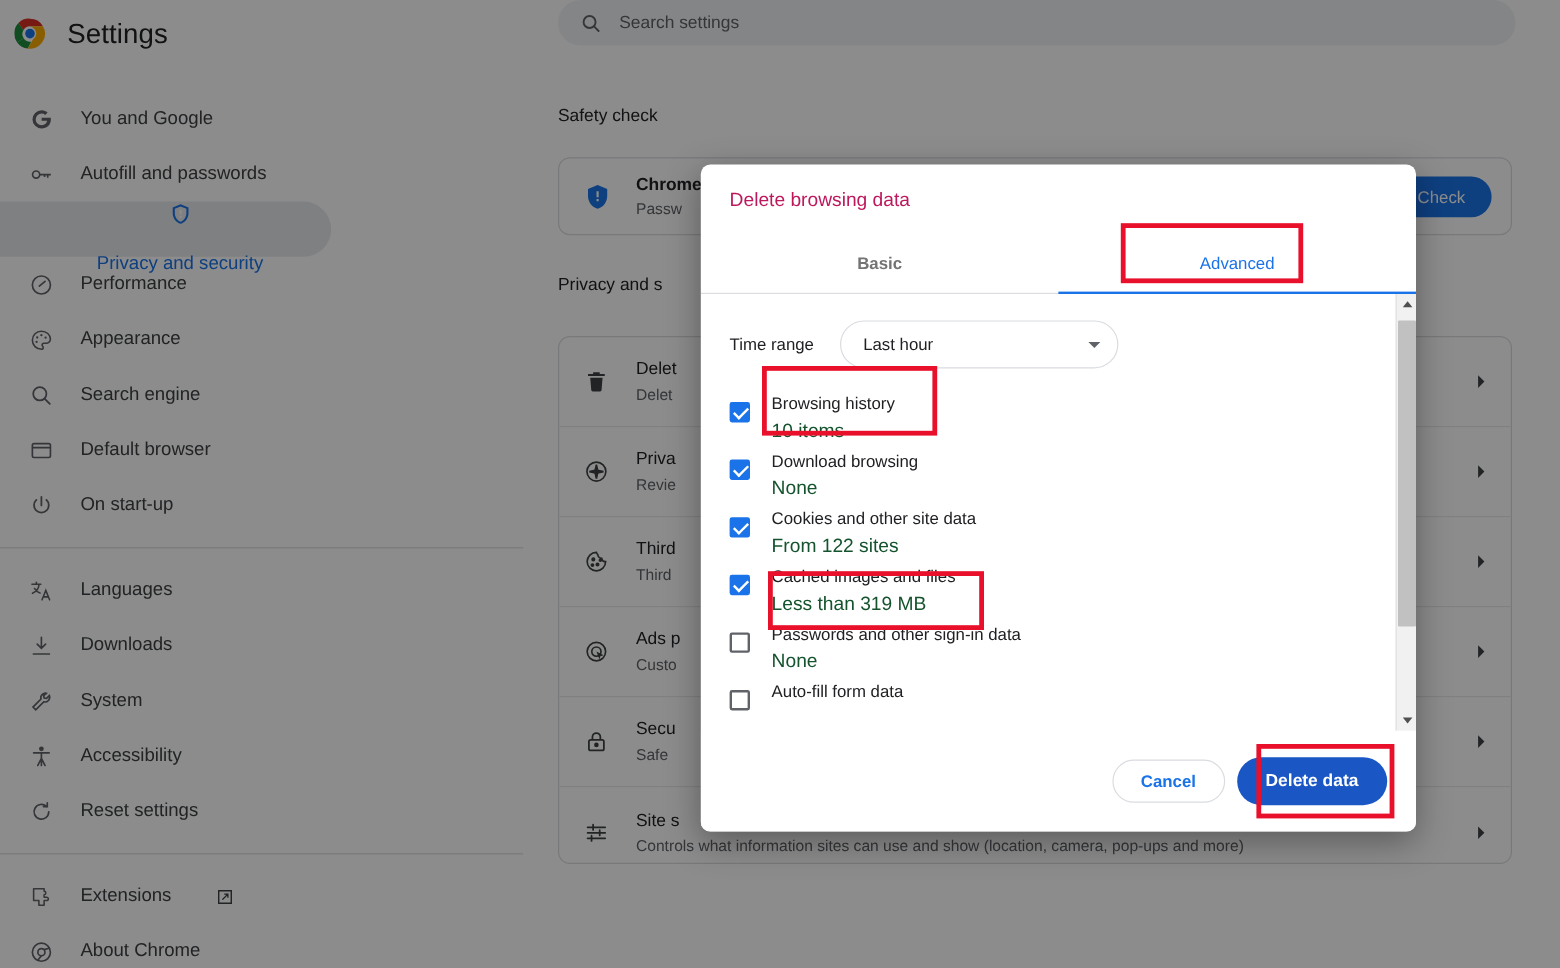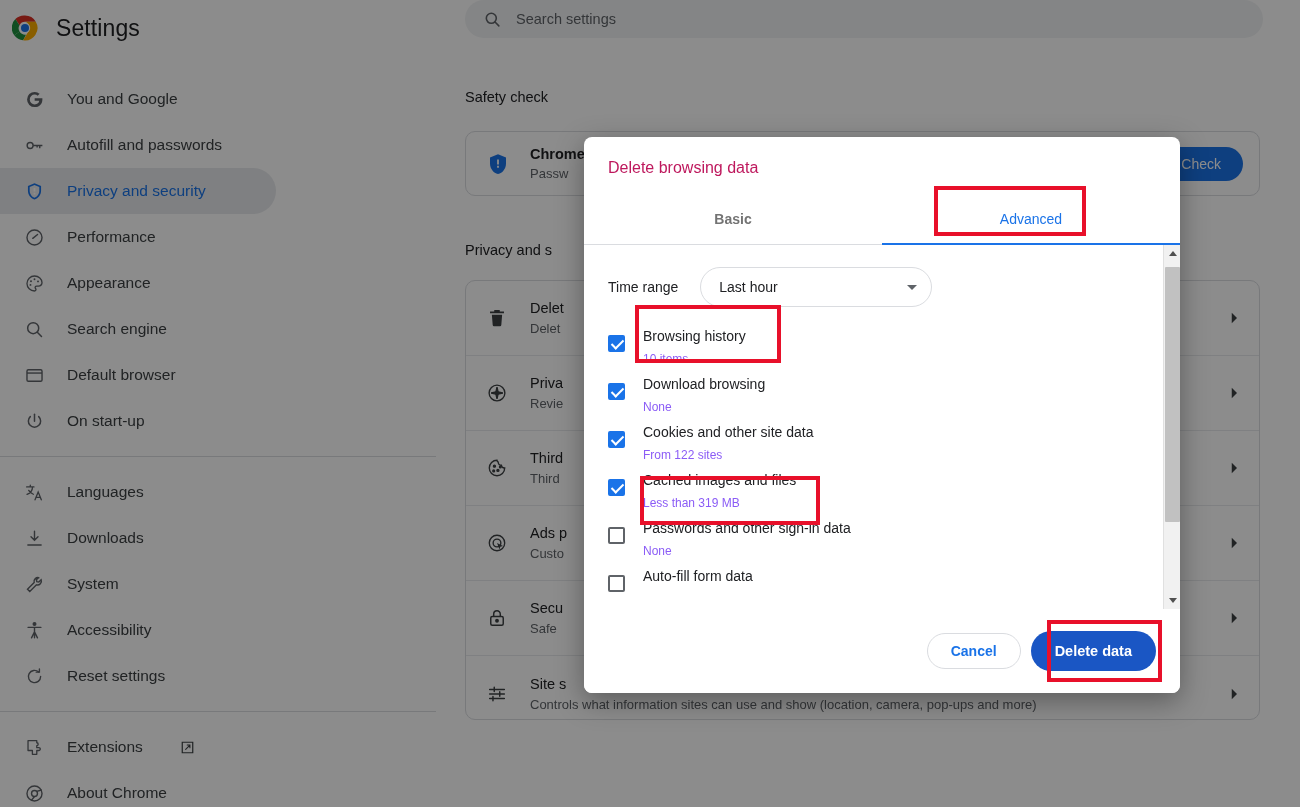--- a/index.html
+++ b/index.html
@@ -54,20 +54,21 @@
   .nav-item .ico {
     width: 21px; height: 21px; flex: 0 0 21px;
     display: flex; align-items: center; justify-content: center;
     color: #5f6368;
   }
   .nav-item .ico svg { width: 21px; height: 21px; display: block; }
   .nav-item.selected {
     background: #e8eaed;
     color: #1a73e8;
     width: 276px;
+    flex-direction: column;
   }
   .nav-item.selected .ico { color: #1a73e8; }
   .nav-label { white-space: nowrap; }
   .ext-ico { margin-left: 14px; width: 17px; height: 17px; color: #3c4043; }
   .ext-ico svg { width: 17px; height: 17px; display: block; }
 
   
   .main {
     flex: 1 1 auto;
     position: relative;
@@ -227,21 +228,21 @@
   .cbox.checked::after {
     content: "";
     position: absolute; left: 4px; top: 0px;
     width: 5px; height: 10px;
     border: solid #ffffff;
     border-width: 0 2px 2px 0;
     transform: rotate(45deg);
   }
   .cb-texts { padding-top: 2px; }
   .cb-title { font-size: 14px; color: #202124; line-height: 23px; }
-  .cb-sub { font-size: 12px; color: #8b5cf6; line-height: 23px; }
+  .cb-sub { font-size: 16px; color: #14532d; line-height: 23px; }
 
   
   .scrollbar {
     position: absolute; right: 0; top: 0;
     width: 17px; height: 100%;
     background: #f1f1f1;
     border-left: 1px solid #e0e0e0;
   }
   .sb-arrow {
     position: absolute; left: 0; width: 17px; height: 17px;
@@ -514,21 +515,21 @@
             </svg>
           </span>
           <span class="safety-texts">
             <span class="safety-h" style="display:block">Chrome</span>
             <span class="safety-s" style="display:block">Passw</span>
           </span>
           <button class="safety-btn">Safety Check</button>
         </div>
       </div>
 
-      <div class="section-title" style="top:242px">Privacy and s</div>
+      <div class="section-title" style="top:230px">Privacy and s</div>
 
       <div class="card privacy-card">
 
         <div class="prow">
           <span class="p-ico">
             <svg viewBox="0 0 24 24" fill="currentColor">
               <path d="M9 3.4h6v1.6h4.6v1.8H4.4V5h4.6V3.4zM6.4 8.4h11.2l-.9 11.3a1.4 1.4 0 0 1-1.4 1.3H8.7a1.4 1.4 0 0 1-1.4-1.3L6.4 8.4z"></path>
             </svg>
           </span>
           <span class="p-texts">

